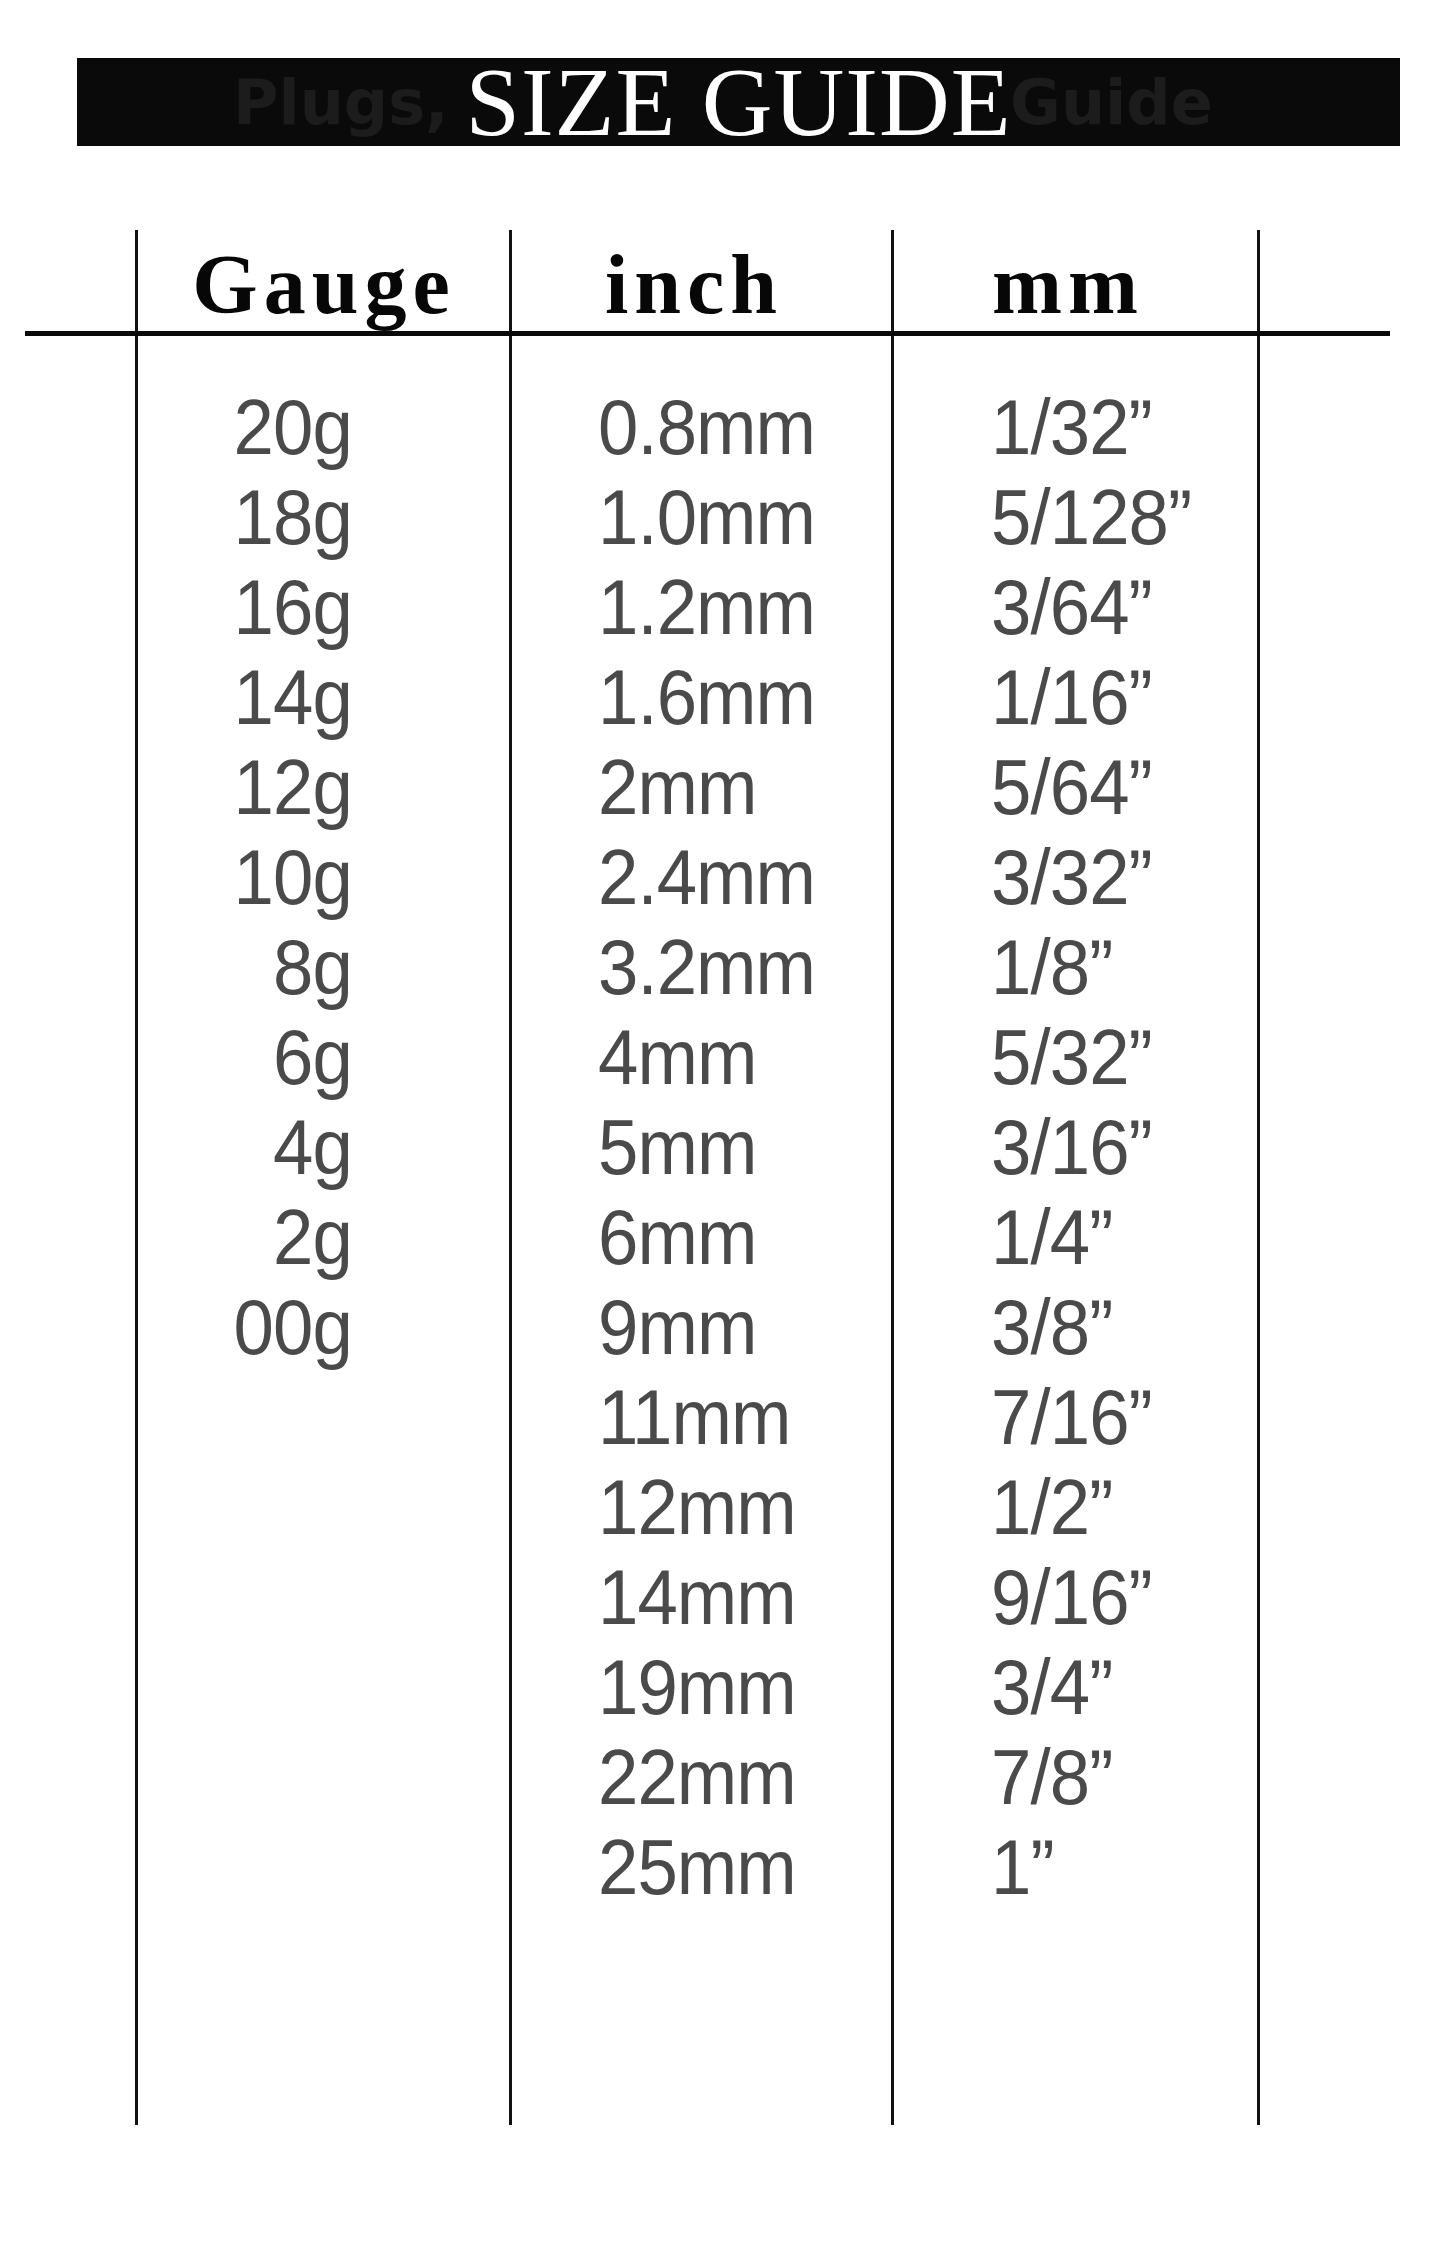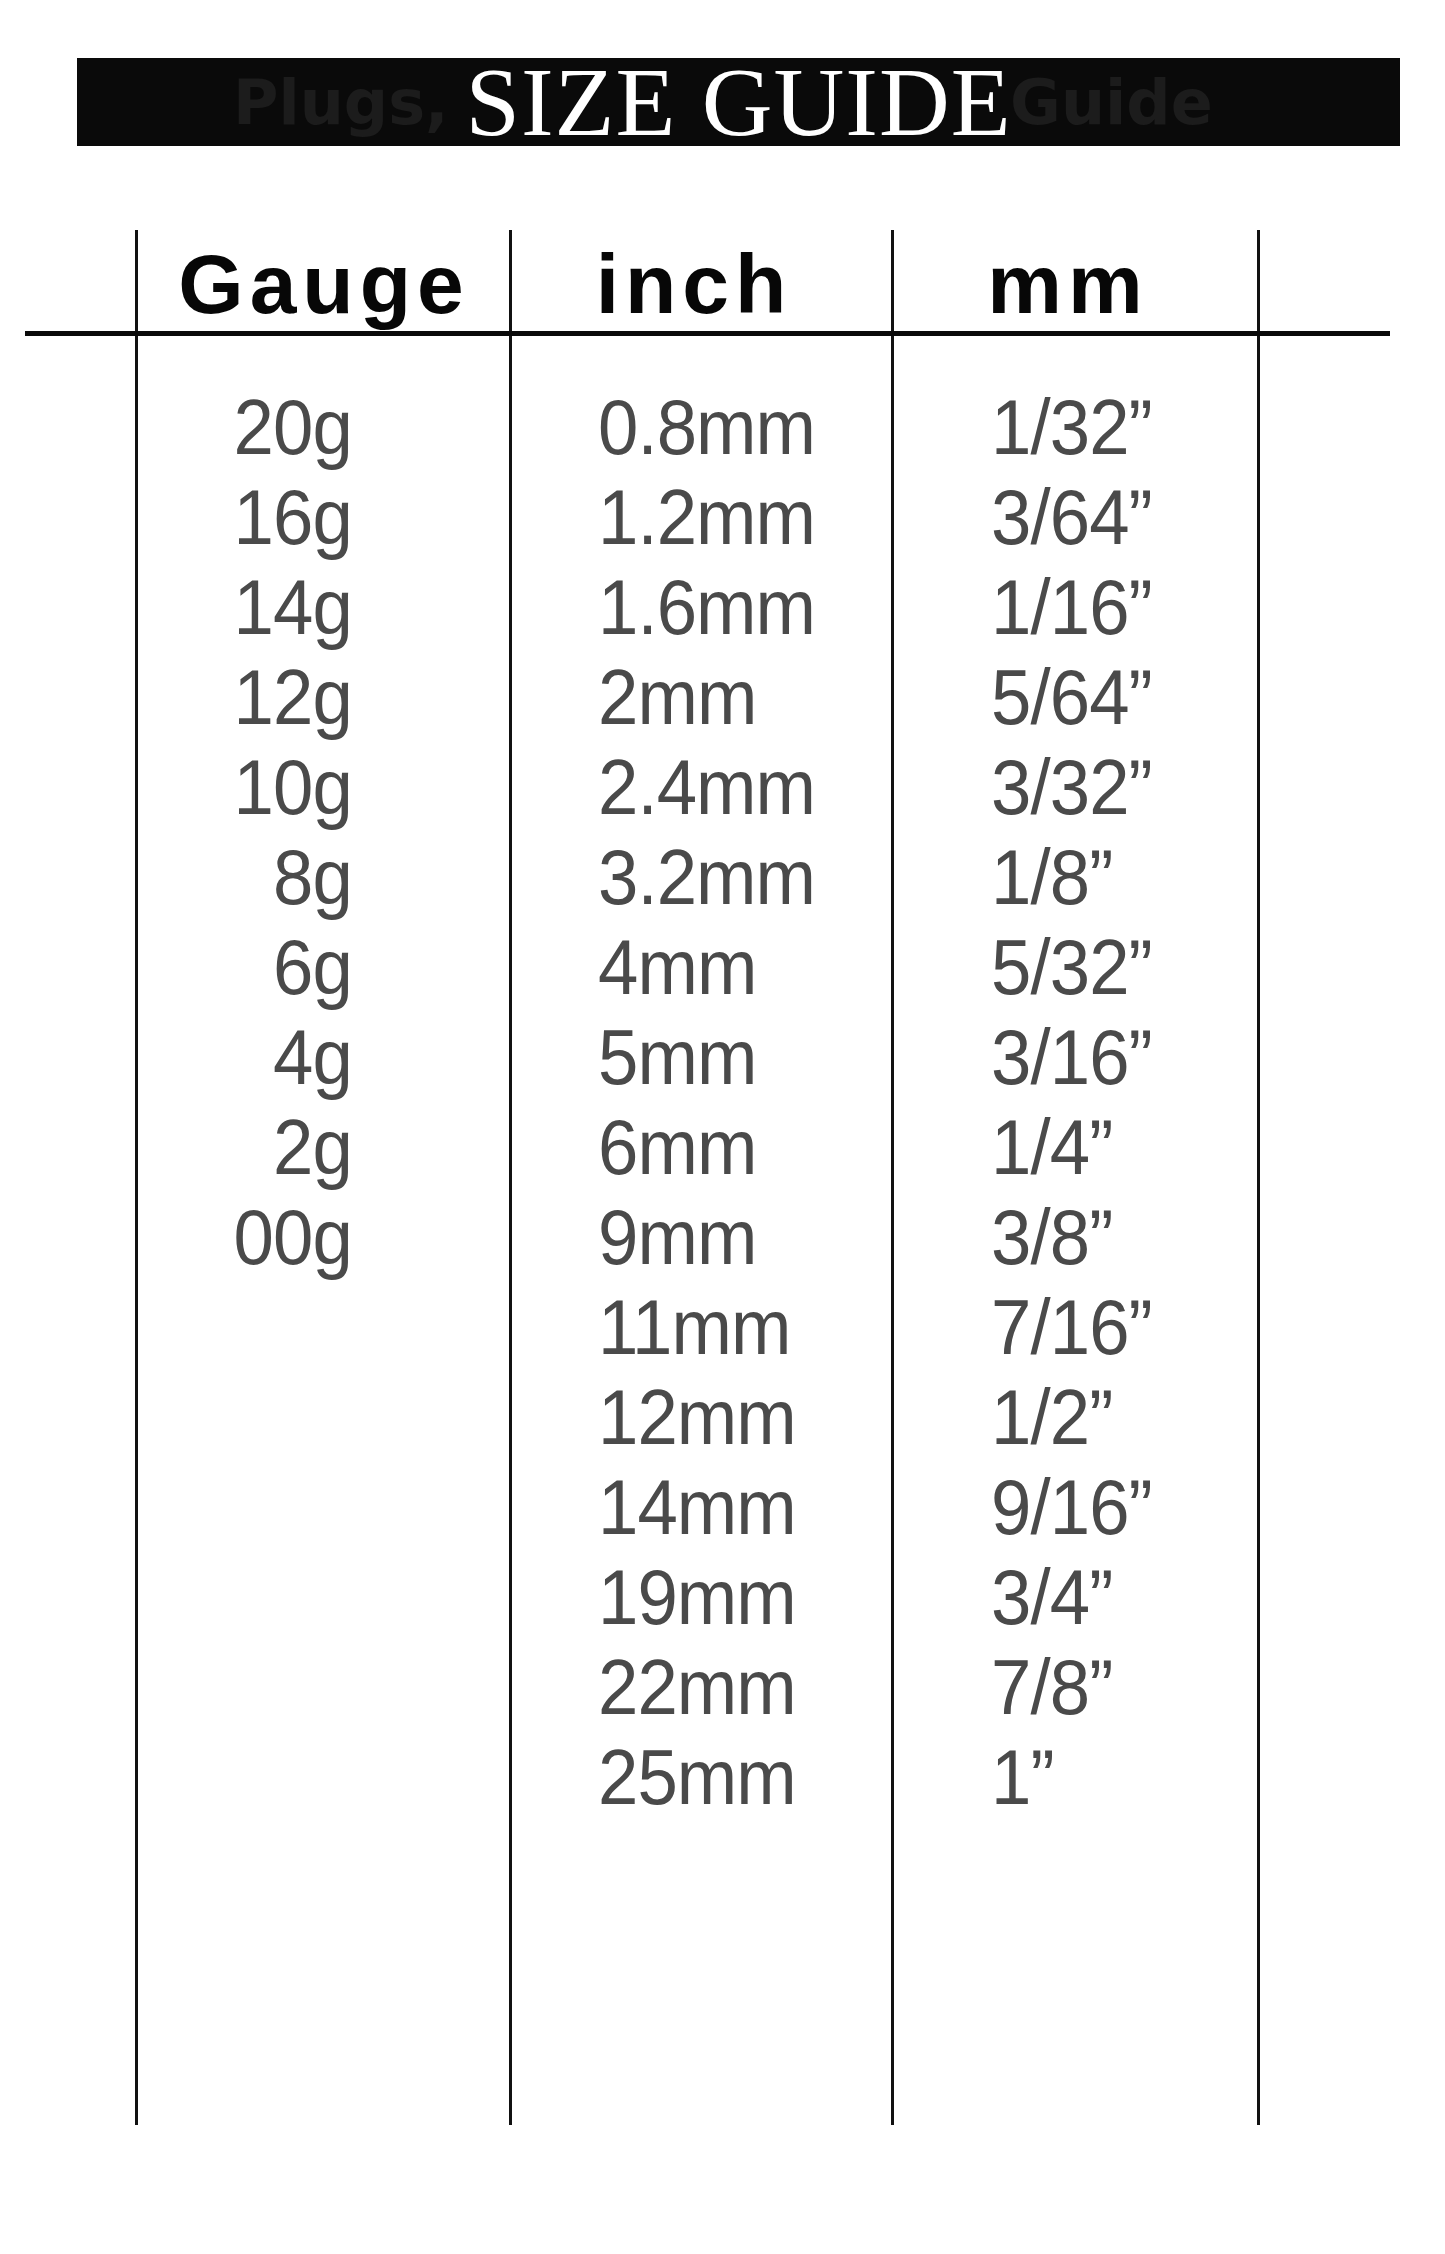--- a/index.html
+++ b/index.html
@@ -71,21 +71,21 @@
     position: absolute;
     left: 137px; top: 236px;
     width: 1122px; height: 96px;
     display: flex;
   }
   .th {
     display: flex;
     align-items: center;
     justify-content: center;
     color: #070707;
-    font-family: Liberation Sans, sans-serif;
+    font-family: Liberation Serif, serif;
     font-weight: 700;
     font-size: 84px;
     letter-spacing: 6px;
     white-space: nowrap;
   }
   .th.c1 { width: 374px; }
   .th.c2 { width: 382px; }
   .th.c3 { width: 366px; }
 
   
@@ -152,20 +152,25 @@
       <div class="th c2">mm</div>
     </div>
 
     <div class="tbody">
         <div class="trow">
           <div class="cell c1">20g</div>
           <div class="cell c2">0.8mm</div>
           <div class="cell c3">1/32”</div>
         </div>
         <div class="trow">
+          <div class="cell c1">18g</div>
+          <div class="cell c2">1.0mm</div>
+          <div class="cell c3">5/128”</div>
+        </div>
+        <div class="trow">
           <div class="cell c1">16g</div>
           <div class="cell c2">1.2mm</div>
           <div class="cell c3">3/64”</div>
         </div>
         <div class="trow">
           <div class="cell c1">14g</div>
           <div class="cell c2">1.6mm</div>
           <div class="cell c3">1/16”</div>
         </div>
         <div class="trow">

